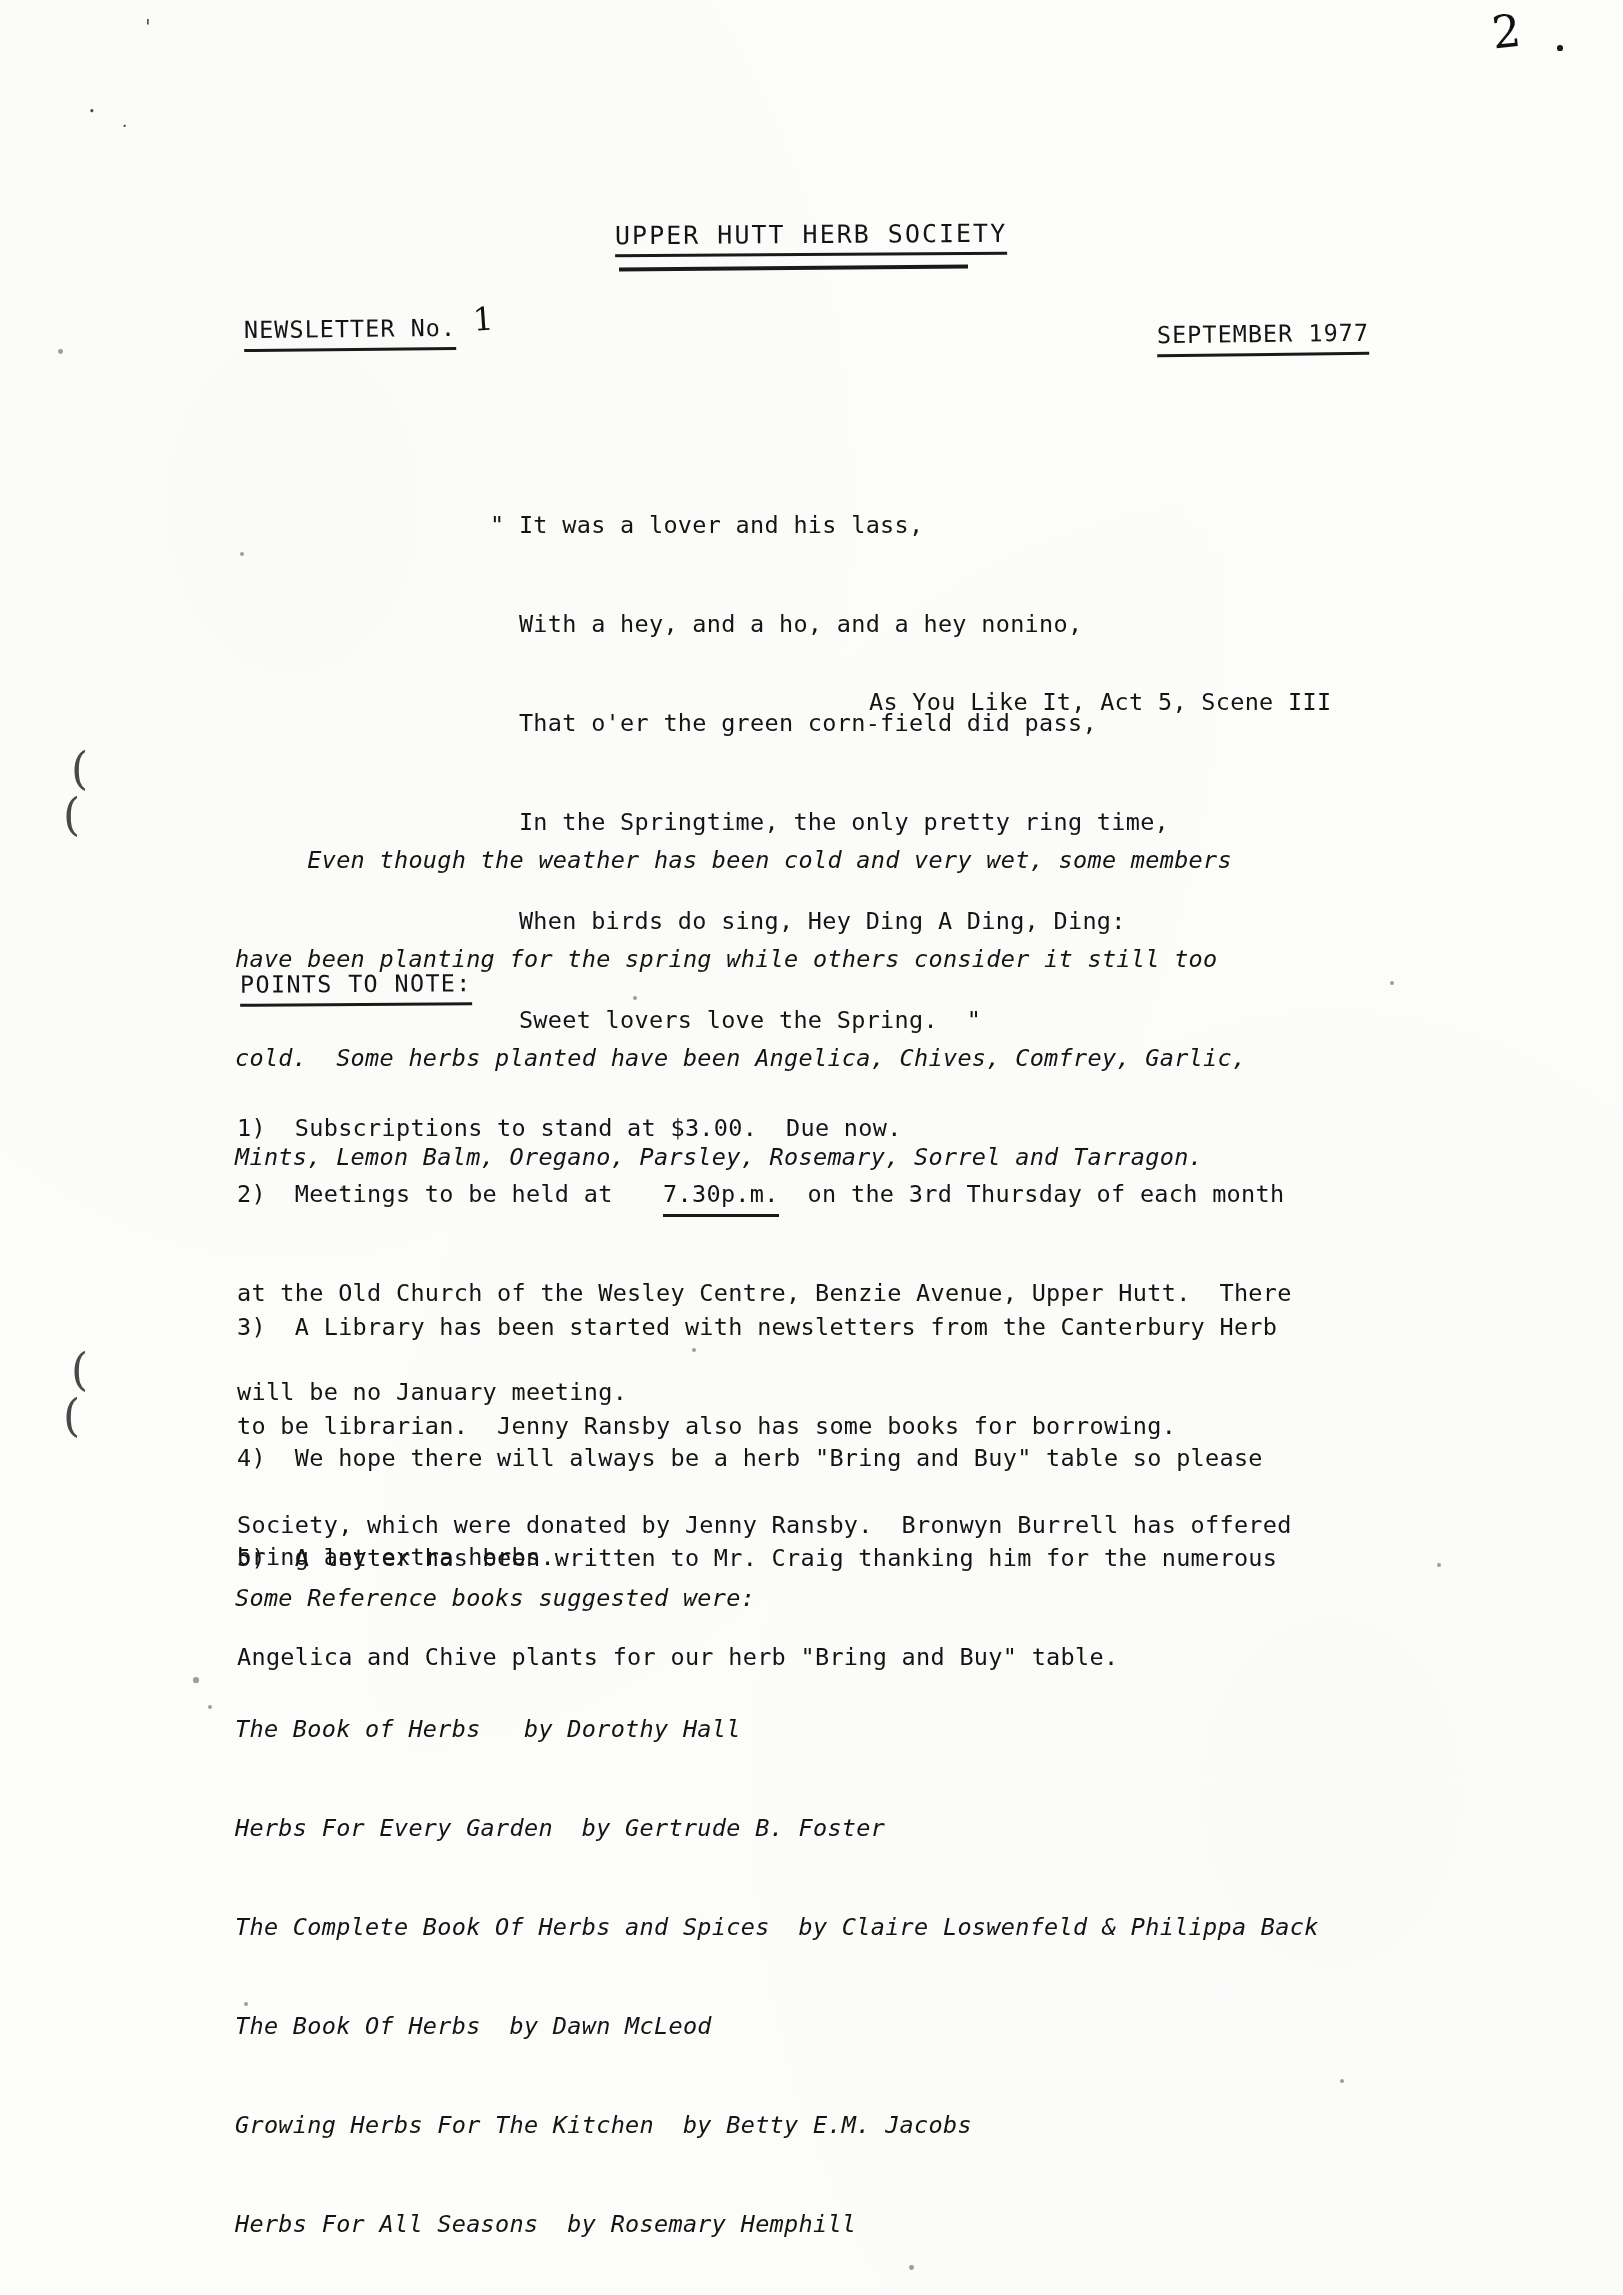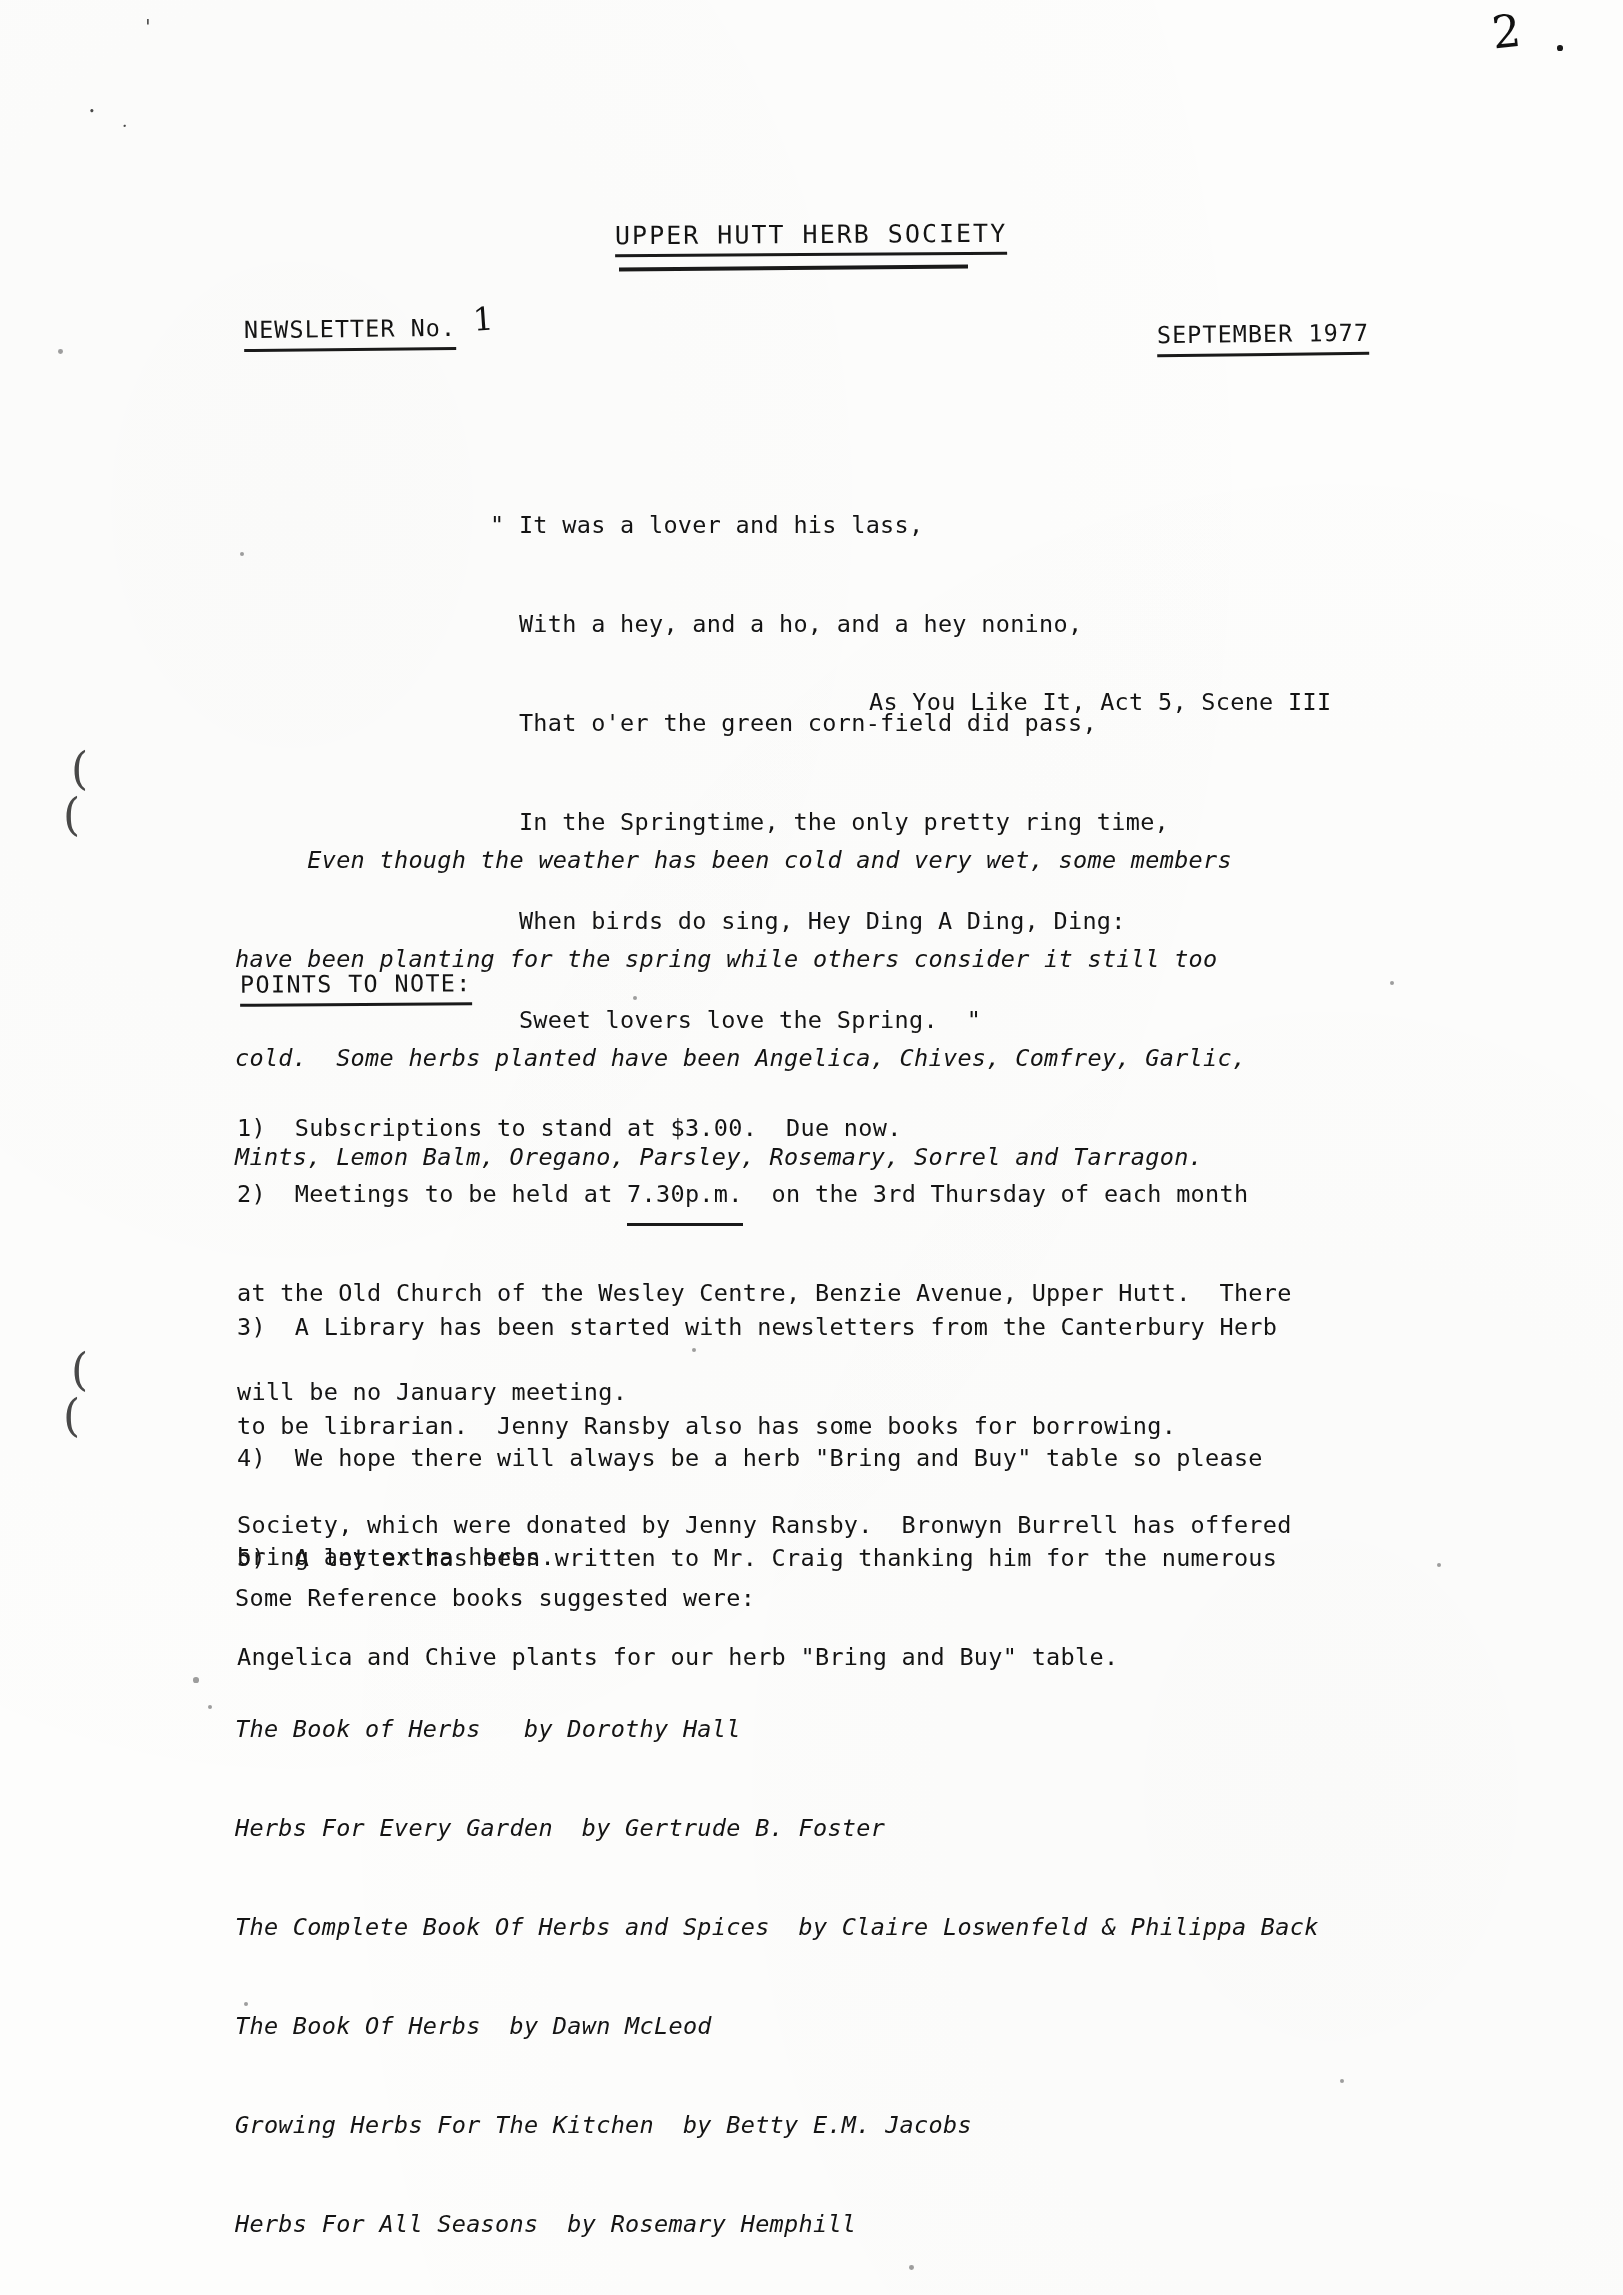--- a/index.html
+++ b/index.html
@@ -167,26 +167,27 @@
     position: absolute;
     left: 237px;
   }
   .point .line { display: block; }
   #point-1 { top: 1046px; }
   #point-2 { top: 1112px; }
   #point-3 { top: 1245px; }
   #point-4 { top: 1376px; }
   #point-5 { top: 1476px; }
 
-  .ul { border-bottom: 3.2px solid #1a1a1a; padding-bottom: 15px; }
+  .ul { border-bottom: 3.2px solid #1a1a1a; padding-bottom: 6px; margin-left: 36px; }
 
   #ref-intro {
     position: absolute;
     top: 1582px;
     left: 235px;
+    font-style: italic;
   }
   #book-list {
     position: absolute;
     top: 1647px;
     left: 235px;
   }
   #book-list .line { display: block; font-style: italic; }
 </style>
 </head>
 <body>

